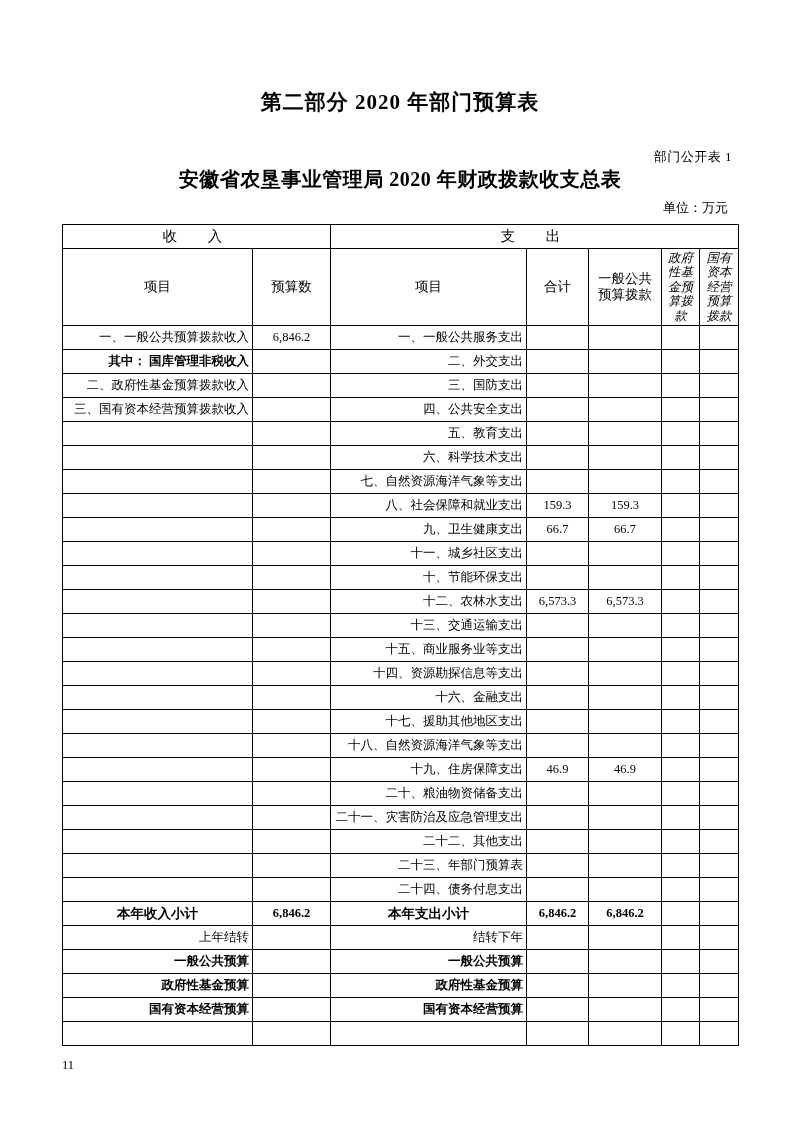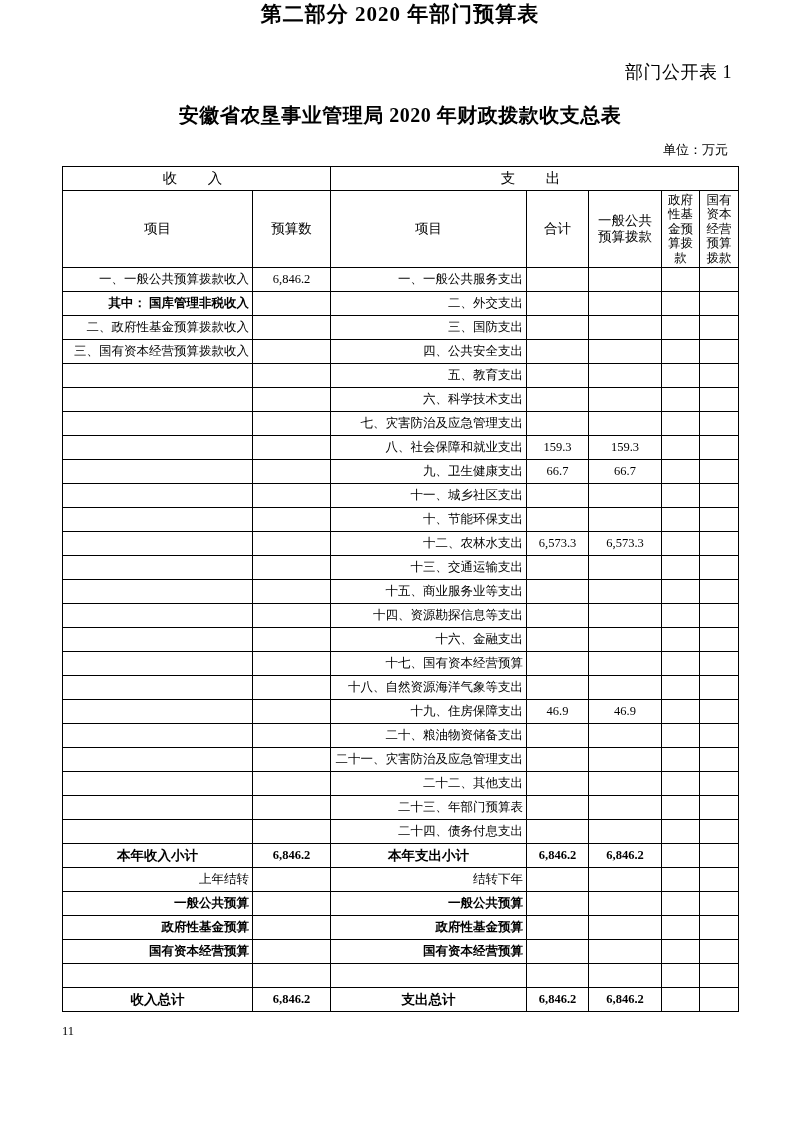--- a/index.html
+++ b/index.html
@@ -20,40 +20,40 @@
     width: 800px;
     height: 1127px;
     box-sizing: border-box;
     padding: 0 62px;
   }
   .main-title {
     text-align: center;
     font-size: 21px;
     font-weight: bold;
     letter-spacing: 1px;
+    margin-top: 88px;
     font-family: "Liberation Serif", "DejaVu Serif", serif;
   }
   .public-label {
     text-align: right;
-    font-size: 18px;
+    font-size: 13px;
     margin-top: 32px;
     padding-right: 6px;
     letter-spacing: 0.5px;
   }
   .doc-title {
     text-align: center;
     font-size: 20px;
     font-weight: bold;
-    margin-top: 18px;
     letter-spacing: 0.5px;
   }
   .unit-label {
     text-align: right;
     font-size: 13px;
-    margin-top: 12px;
+    margin-top: 6px;
     padding-right: 10px;
   }
   table.budget {
     width: 676px;
     margin: 7px auto 12px auto;
     border-collapse: collapse;
     table-layout: fixed;
     font-size: 12.5px;
     padding-left: 8px;
   }
@@ -75,20 +75,21 @@
     text-align: center;
     font-size: 13.5px;
     line-height: 1.25;
     height: 86px;
   }
   .hdr-cell-narrow {
     text-align: center;
     font-size: 12.5px;
     line-height: 1.2;
     height: 86px;
+    font-style: italic;
   }
   .txt {
     text-align: right;
     padding-left: 5px;
     white-space: nowrap;
   }
   .num {
     text-align: center;
   }
   .indent1 { padding-left: 16px; font-weight: bold; }
@@ -208,21 +209,21 @@
           <td class="num"></td>
           <td class="txt">六、科学技术支出</td>
           <td class="num"></td>
           <td class="num"></td>
           <td class="num"></td>
           <td class="num"></td>
         </tr>
         <tr>
           <td class="txt"></td>
           <td class="num"></td>
-          <td class="txt">七、灾害防治及应急管理支出</td>
+          <td class="txt">七、自然资源海洋气象等支出</td>
           <td class="num"></td>
           <td class="num"></td>
           <td class="num"></td>
           <td class="num"></td>
         </tr>
         <tr>
           <td class="txt"></td>
           <td class="num"></td>
           <td class="txt">八、社会保障和就业支出</td>
           <td class="num">159.3</td>
@@ -298,21 +299,21 @@
           <td class="num"></td>
           <td class="txt">十六、金融支出</td>
           <td class="num"></td>
           <td class="num"></td>
           <td class="num"></td>
           <td class="num"></td>
         </tr>
         <tr>
           <td class="txt"></td>
           <td class="num"></td>
-          <td class="txt">十七、国有资本经营预算</td>
+          <td class="txt">十七、援助其他地区支出</td>
           <td class="num"></td>
           <td class="num"></td>
           <td class="num"></td>
           <td class="num"></td>
         </tr>
         <tr>
           <td class="txt"></td>
           <td class="num"></td>
           <td class="txt">十八、自然资源海洋气象等支出</td>
           <td class="num"></td>
@@ -421,29 +422,20 @@
         </tr>
         <tr class="empty-row">
           <td class="txt"></td>
           <td class="num"></td>
           <td class="txt"></td>
           <td class="num"></td>
           <td class="num"></td>
           <td class="num"></td>
           <td class="num"></td>
         </tr>
-        <tr class="total-row">
-          <td class="bold-center">收入总计</td>
-          <td class="bold-num">6,846.2</td>
-          <td class="bold-center">支出总计</td>
-          <td class="bold-num">6,846.2</td>
-          <td class="bold-num">6,846.2</td>
-          <td class="bold-num"></td>
-          <td class="bold-num"></td>
-        </tr>
       </tbody>
   </table>
 
   <div class="page-number">11</div>
 
   <div class="footer-mark"></div>
 
 </div>
 
 </body></html>

